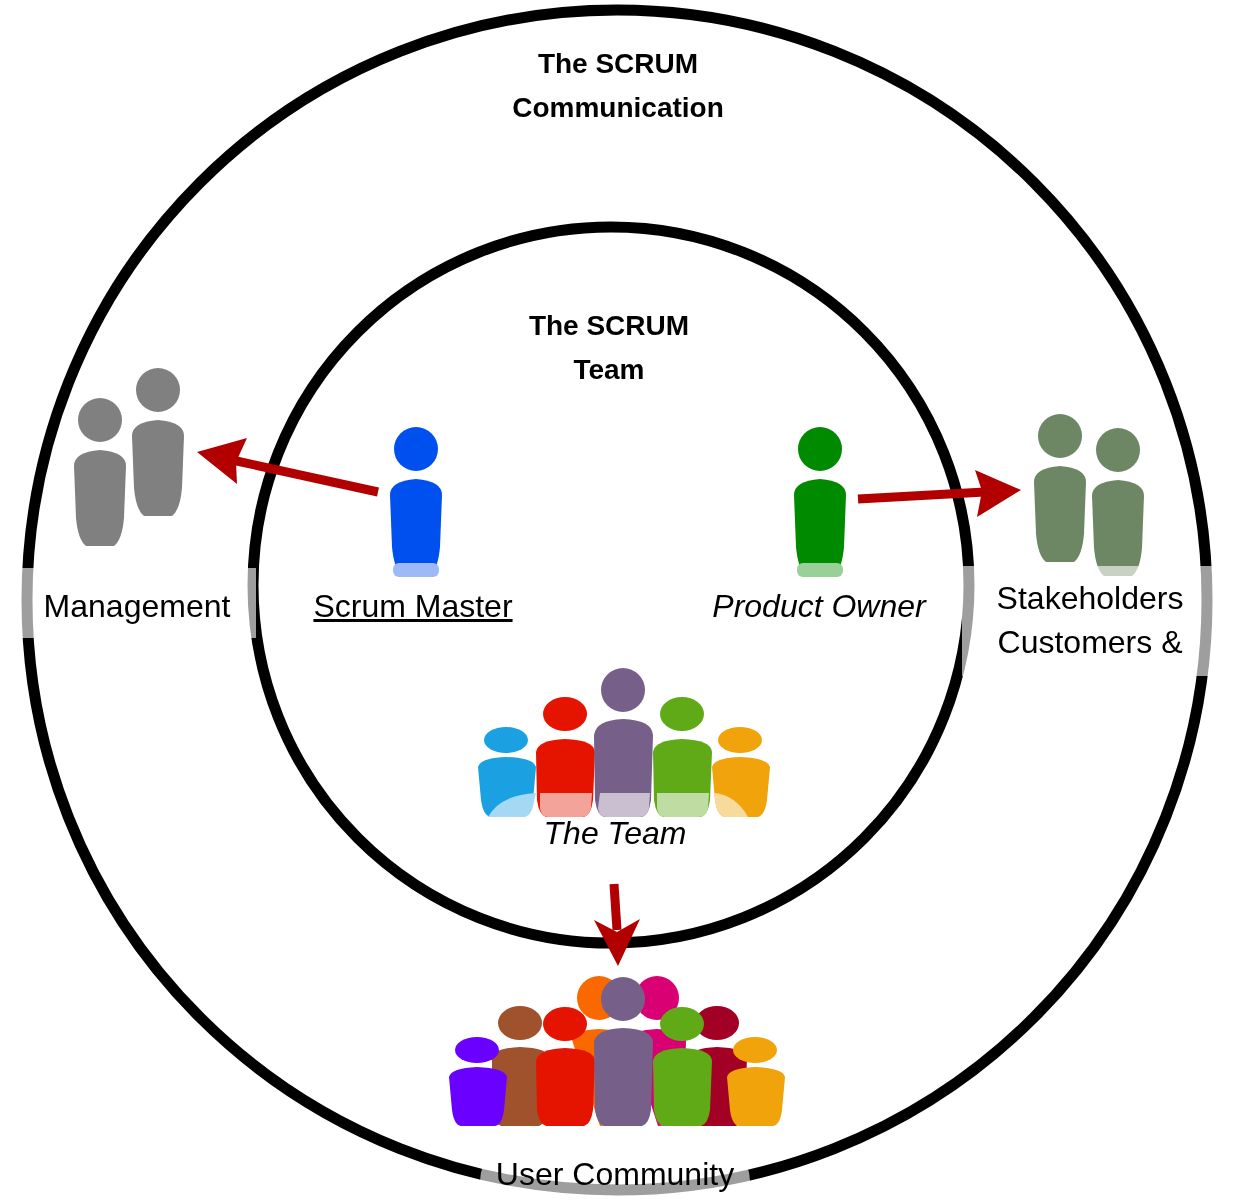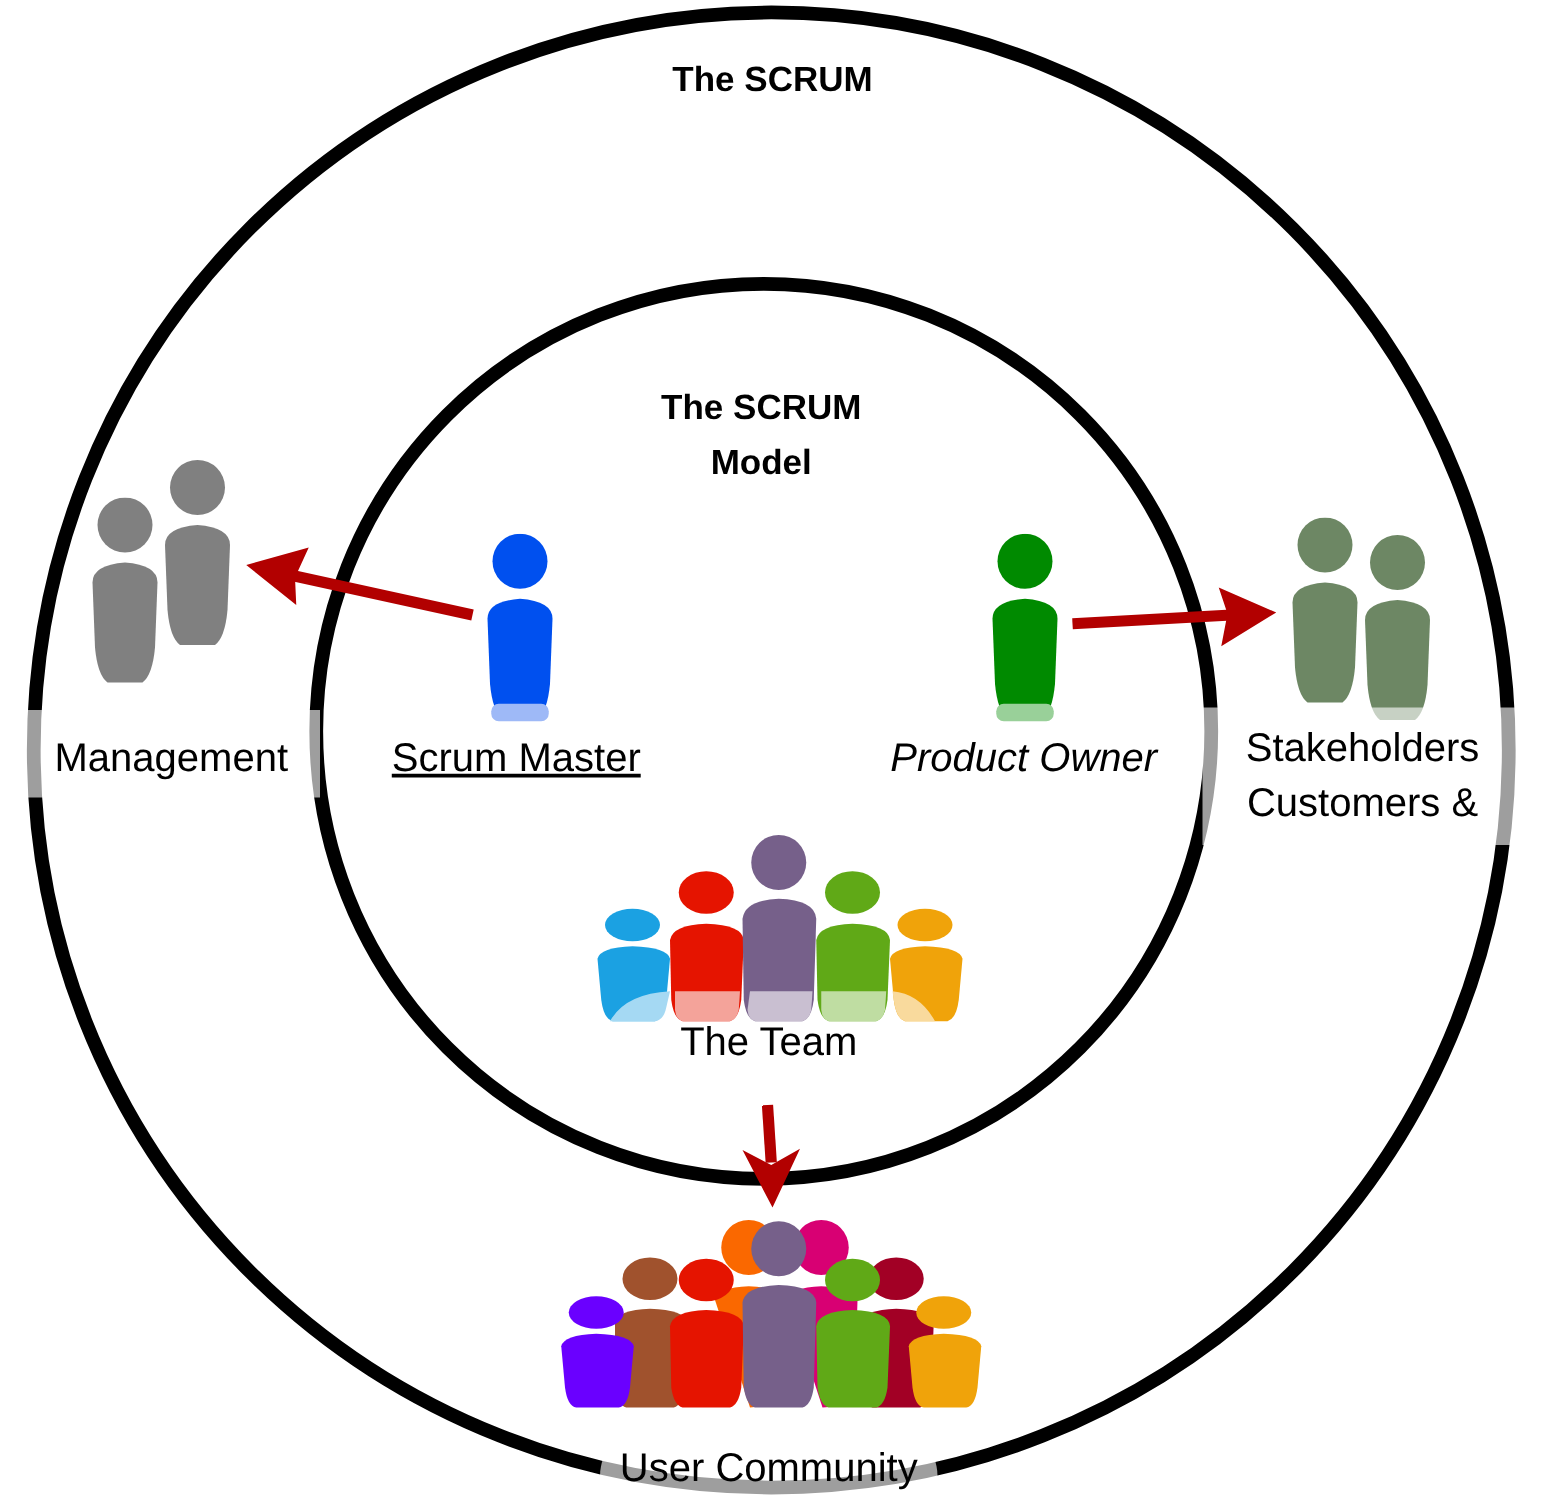--- a/index.html
+++ b/index.html
@@ -108,37 +108,38 @@
     <polygon points="1021,490 975,470 982,491 977,517" stroke="none"></polygon>
   </g>
   <g fill="#B20000" stroke="#B20000">
     <line x1="614" y1="884" x2="617" y2="930" stroke-width="9"></line>
     <polygon points="618,966 594,920 617,932 640,919" stroke="none"></polygon>
   </g>
 </svg>
 
 <div class="lbl title" style="left:468px; top:42px; width:300px;">
   <div>The SCRUM</div>
+  <div>Communication</div>
 </div>
 
 <div class="lbl title" style="left:459px; top:304px; width:300px;">
   <div>The SCRUM</div>
-  <div>Model</div>
+  <div>Team</div>
 </div>
 
 <div class="lbl role lbl-bg" style="left:18px; top:568px; width:238px; padding:18px 0 12px;">
   <span>Management</span>
 </div>
 
 <div class="lbl role" style="left:293px; top:586px; width:240px;text-decoration:underline;">Scrum Master</div>
 
 <div class="lbl role" style="left:694px; top:586px; width:250px;font-style:italic;">Product Owner</div>
 
 <div class="lbl role lbl-bg" style="left:962px; top:566px; width:256px; padding:10px 0 12px; line-height:44px;">
   <div>Stakeholders</div>
   <div>Customers &amp;</div>
 </div>
 
-<div class="lbl role" style="left:465px; top:813px; width:300px;">The Team</div>
+<div class="lbl role" style="left:465px; top:813px; width:300px;font-style:italic;">The Team</div>
 
 <div class="lbl role lbl-bg" style="left:480px; top:1104px; width:270px; padding:13px 0 40px; border-radius:40px 40px 0 0;margin-top:37px;">
   <span>User Community</span>
 </div>
 
 </body></html>

